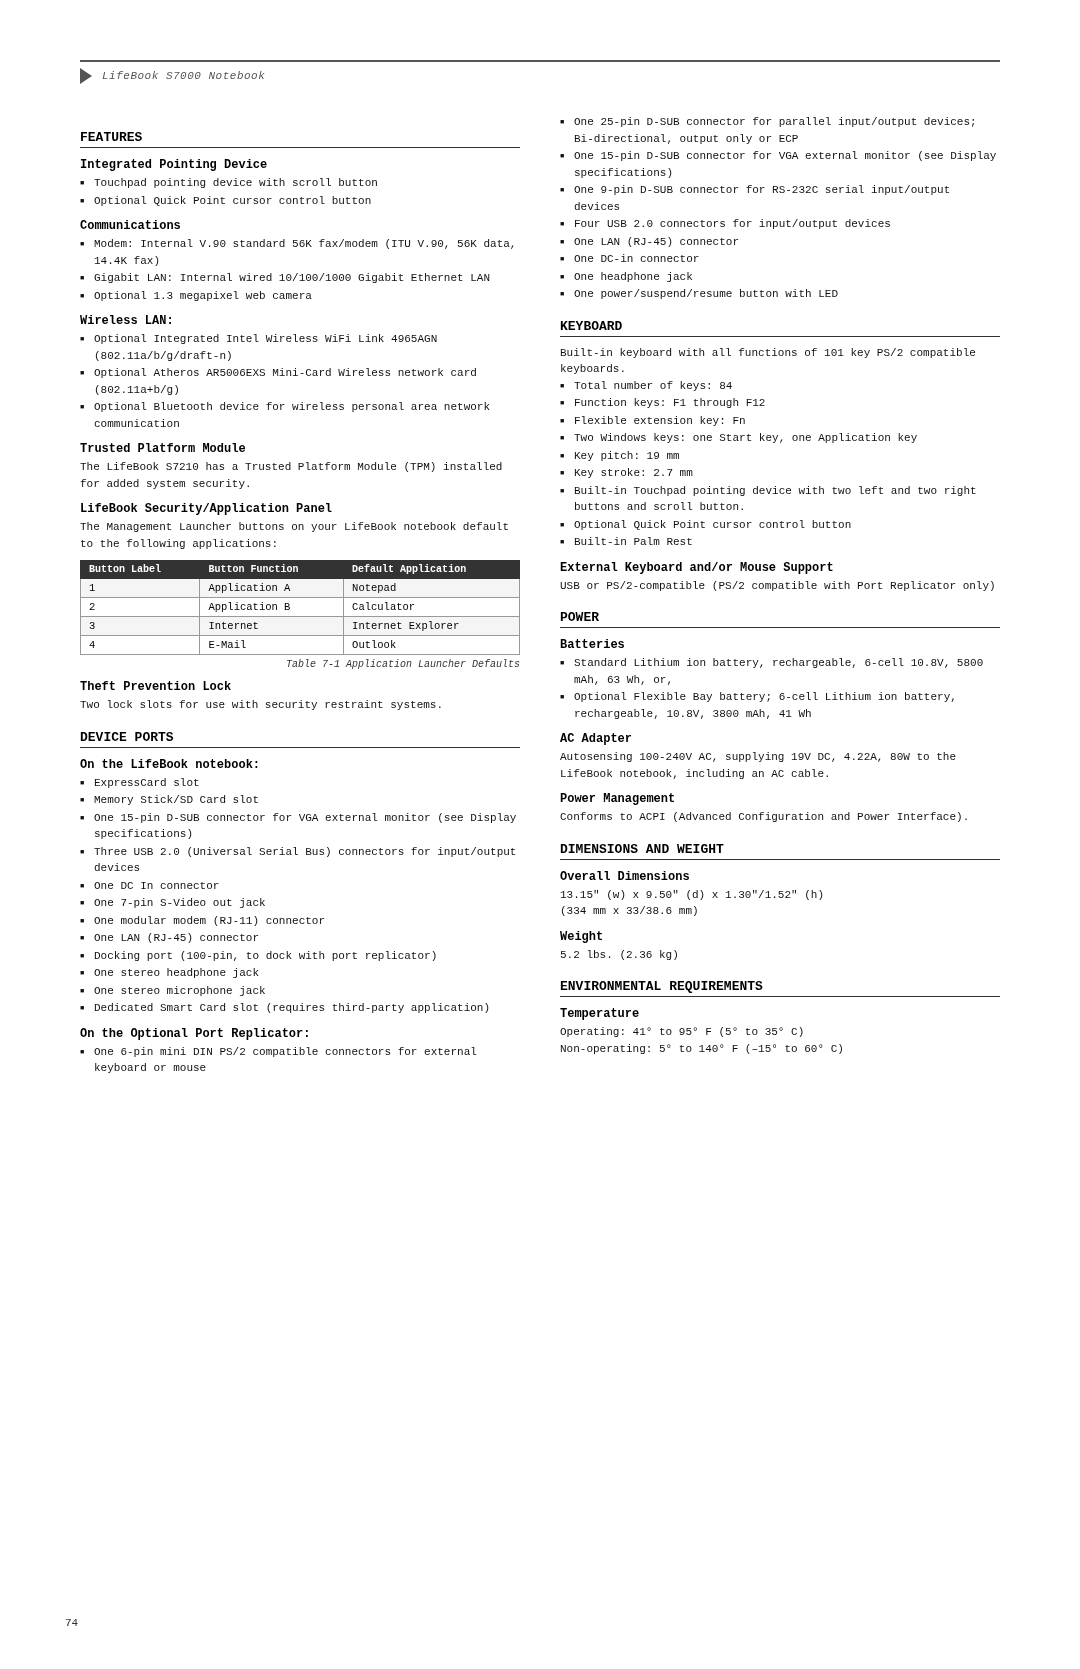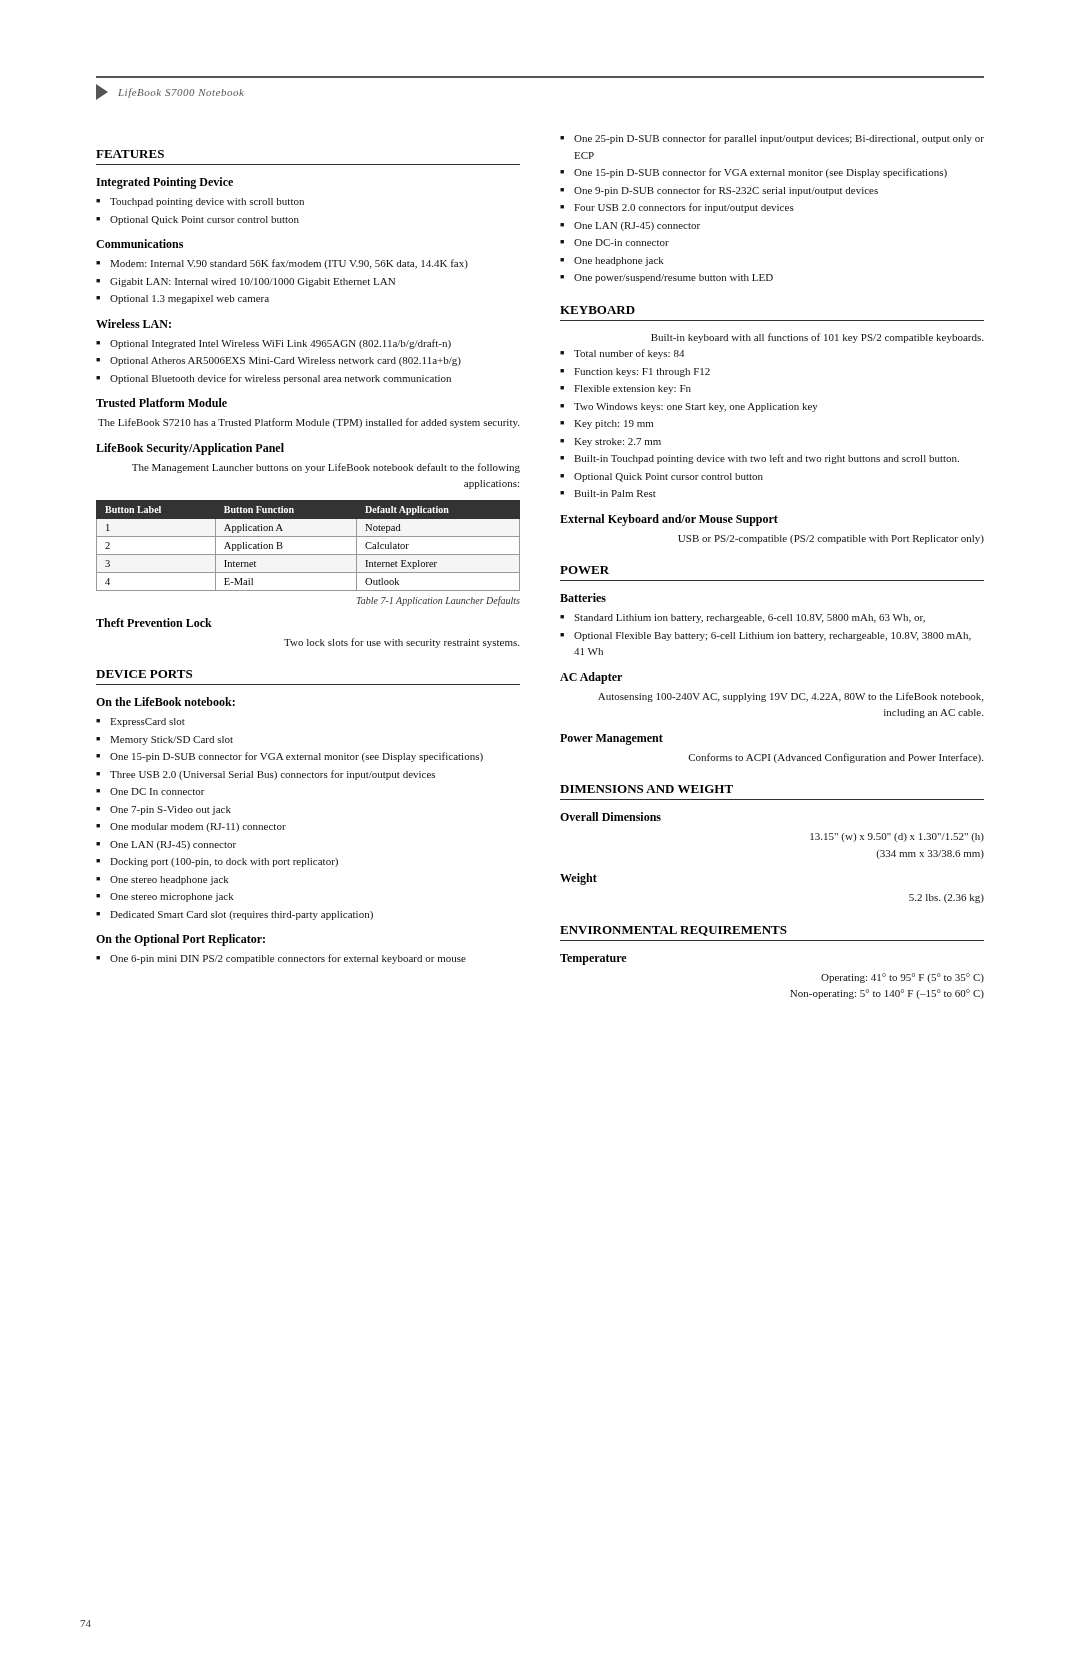--- a/index.html
+++ b/index.html
@@ -13,21 +13,22 @@
       justify-content: center;
       align-items: flex-start;
       min-height: 100vh;
       font-family: 'Times New Roman', Times, serif;
     }
     .page {
       width: 1080px;
       min-height: 1669px;
       background: #ffffff;
       position: relative;
-      padding: 16px;
+      padding: 0;
+      font-family: Liberation Mono, monospace;
     }
     .page-content {
       padding: 60px 80px 60px 80px;
     }
     .header-bar {
       border-top: 2px solid #555;
       padding-top: 6px;
       margin-bottom: 30px;
       display: flex;
       align-items: center;
@@ -72,21 +73,20 @@
     .sub-heading {
       font-size: 12px;
       font-weight: bold;
       margin-top: 10px;
       margin-bottom: 3px;
     }
     .body-text {
       font-size: 11px;
       line-height: 1.5;
       color: #111;
-      text-align: right;
     }
     .bullet-list {
       list-style: none;
       padding: 0;
       margin: 0;
     }
     .bullet-list li {
       font-size: 11px;
       line-height: 1.5;
       color: #111;
@@ -133,21 +133,21 @@
     .table-caption {
       font-size: 10px;
       text-align: right;
       margin-top: 4px;
       font-style: italic;
       color: #333;
     }
     .page-number {
       position: absolute;
       bottom: 40px;
-      left: 80px;
+      left: 65px;
       font-size: 11px;
       color: #333;
     }
   </style>
 </head>
 <body>
 
 <div class="page">
   <div class="page-content">
 

